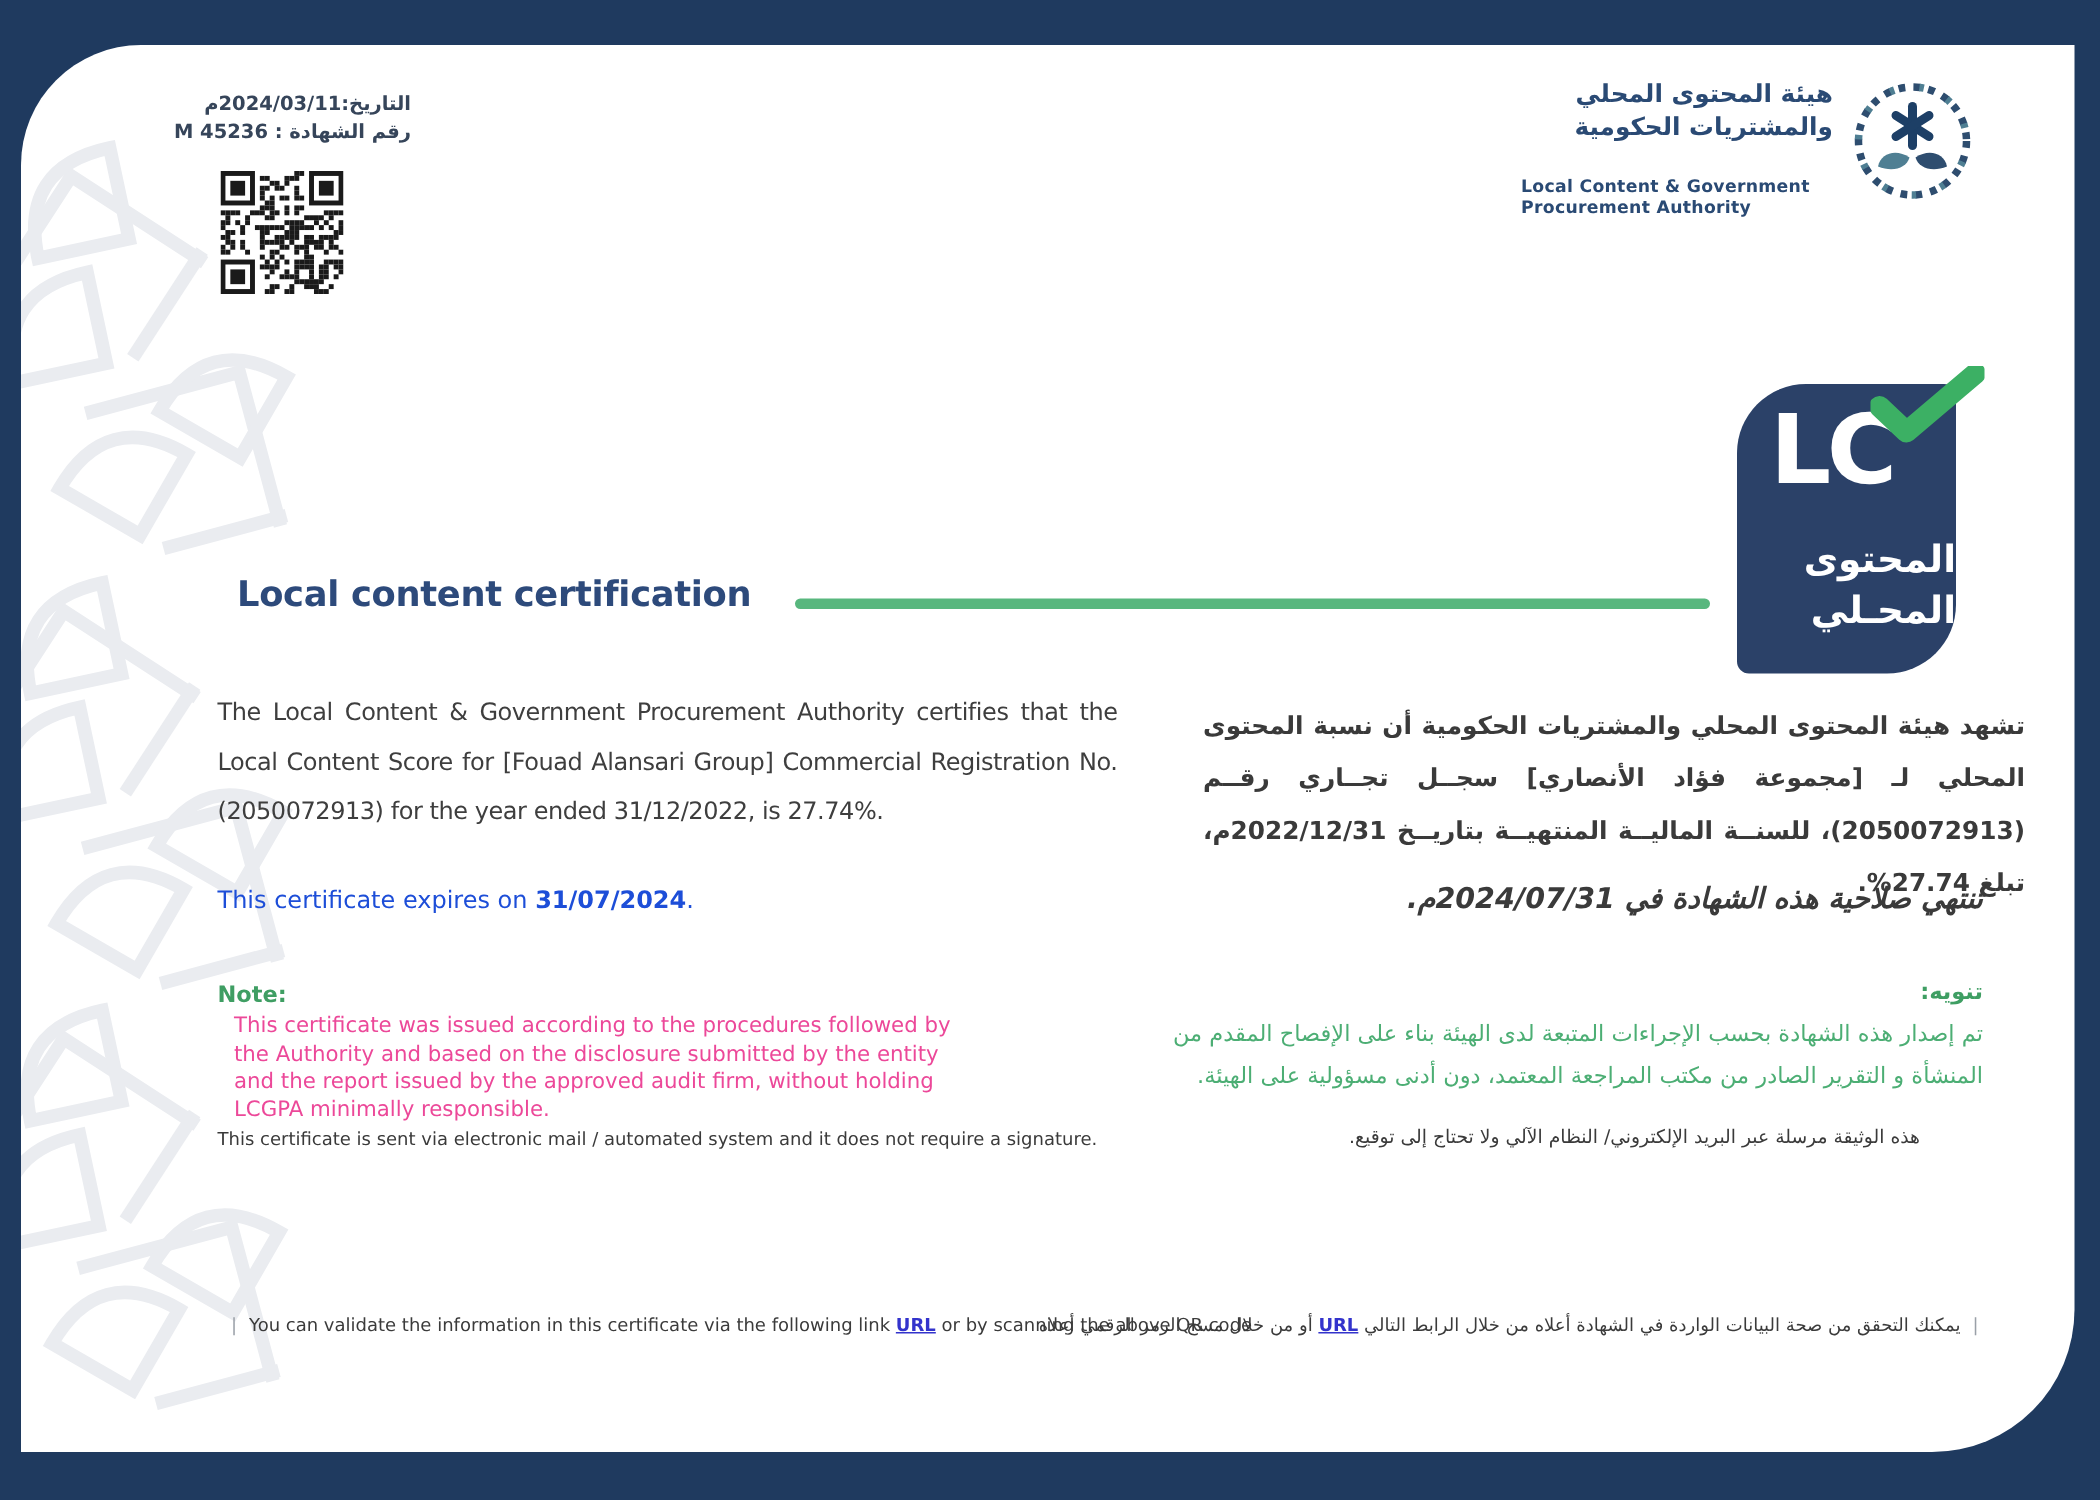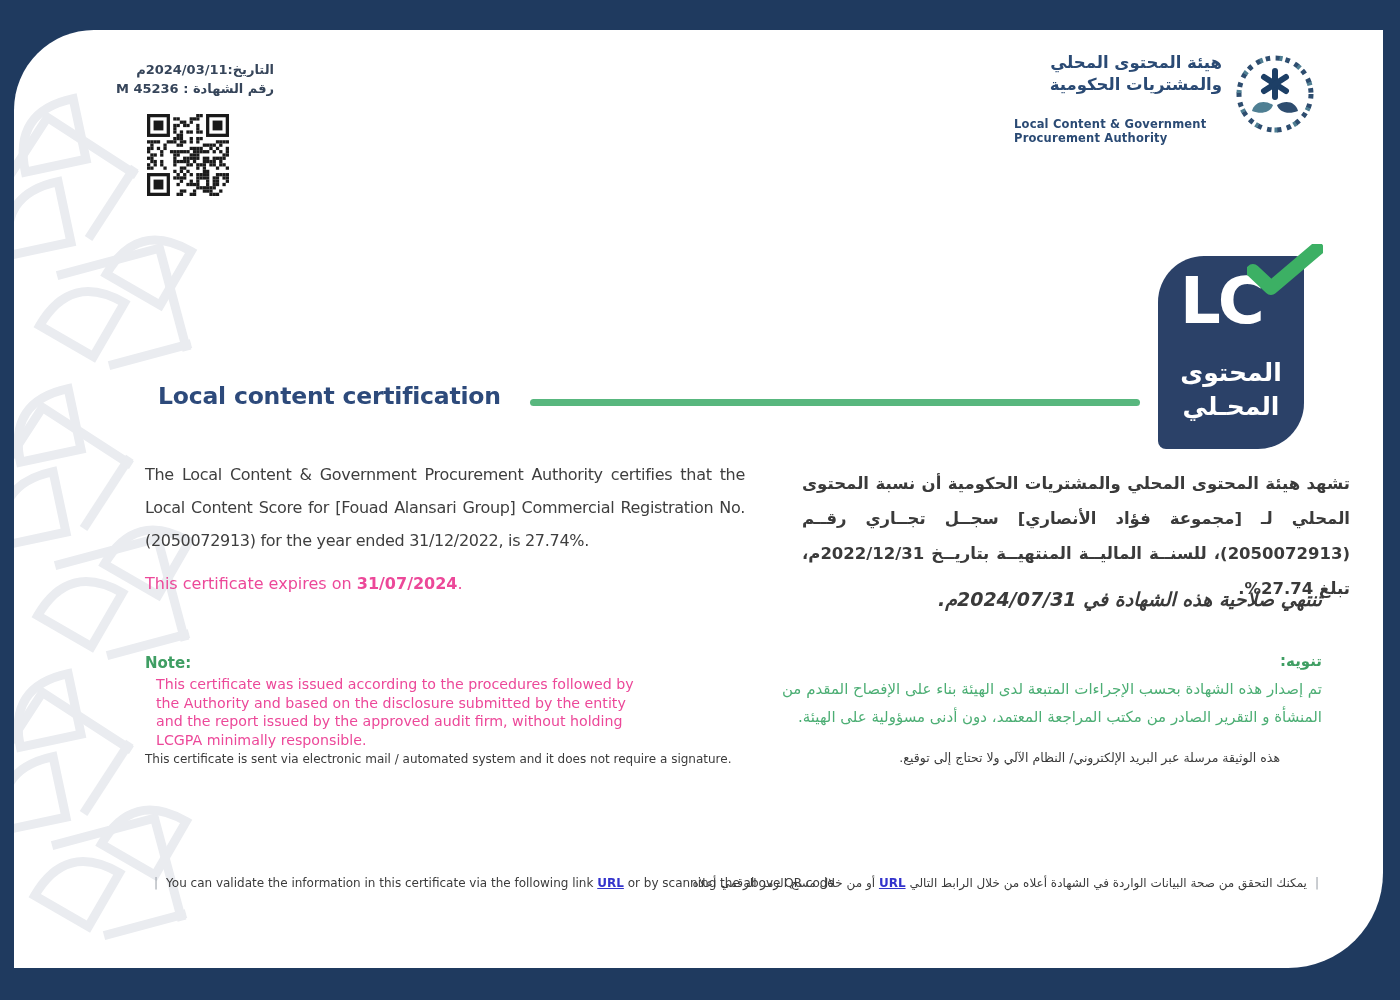--- a/index.html
+++ b/index.html
@@ -22,37 +22,37 @@
   .authlogo { position:absolute; left:1000px; top:18px; width:320px; height:120px; }
   .authlogo .txt { position:absolute; right:112px; top:4px; width:208px; color:#2a4a74; }
   .authlogo .ar { font-size:16.5px; font-weight:bold; line-height:22px; direction:rtl; }
   .authlogo .en { font-size:11.5px; font-weight:800; line-height:14px; margin-top:21px; letter-spacing:.2px; }
   .emblem { position:absolute; right:18px; top:5px; width:82px; height:82px; }
 
   
   .badge { position:absolute; left:1144px; top:187px; width:146px; height:193px;
            background:#2b4168; border-radius:46px 8px 46px 8px; color:#fff;margin-top:39px; }
   .badge .lc { position:absolute; left:22px; top:8px; font-size:64px; font-weight:800; letter-spacing:-3px; }
-  .badge .arlines { position:absolute; left:0; top:100px; width:100%; text-align:center;
+  .badge .arlines { position:absolute; left:0; top:100px; width:100%; text-align:right;
                     direction:rtl; font-size:25px; font-weight:bold; line-height:34px; }
   .badge-check { position:absolute; left:1233px; top:214px; width:76px; height:52px; }
 
   
   .title-ar { position:absolute; left:144px; top:300px; width:420px; direction:rtl; text-align:left;
               color:#2d4a7b; font-size:35px; font-weight:bold; }
   .title-en { position:absolute; left:144px; top:352px; color:#2d4a7b; font-size:23.5px;
               font-weight:800; letter-spacing:-.2px; }
   .title-line { position:absolute; left:516px; top:369px; width:610px; height:7px;
                 background:#58b77e; border-radius:4px; }
 
   
   .body-en { position:absolute; left:131px; top:428px; width:600px; color:#3e3e3e;
              font-size:16px; line-height:33px; letter-spacing:-.3px;
              text-align:justify; text-align-last:left; }
-  .expiry-en { position:absolute; left:131px; top:544px; color:#ec4899; font-size:16px; }
+  .expiry-en { position:absolute; left:131px; top:560px; color:#1d4ed8; font-size:16px; }
   .expiry-en b, .expiry-ar b { font-weight:800; }
 
   .body-ar { position:absolute; left:760px; top:436px; width:548px; direction:rtl; color:#3a3a3a;
              font-size:16.5px; font-weight:600; line-height:35px;
              text-align:justify; text-align-last:right;margin-left:28px; }
   .expiry-ar { position:absolute; left:760px; top:558px; width:548px; direction:rtl; text-align:right;
                color:#3a3a3a; font-size:19px; font-weight:600;font-style:italic; }
 
   
   .note-en-h { position:absolute; left:131px; top:624px; color:#3f9e63; font-size:15px; font-weight:800; }

